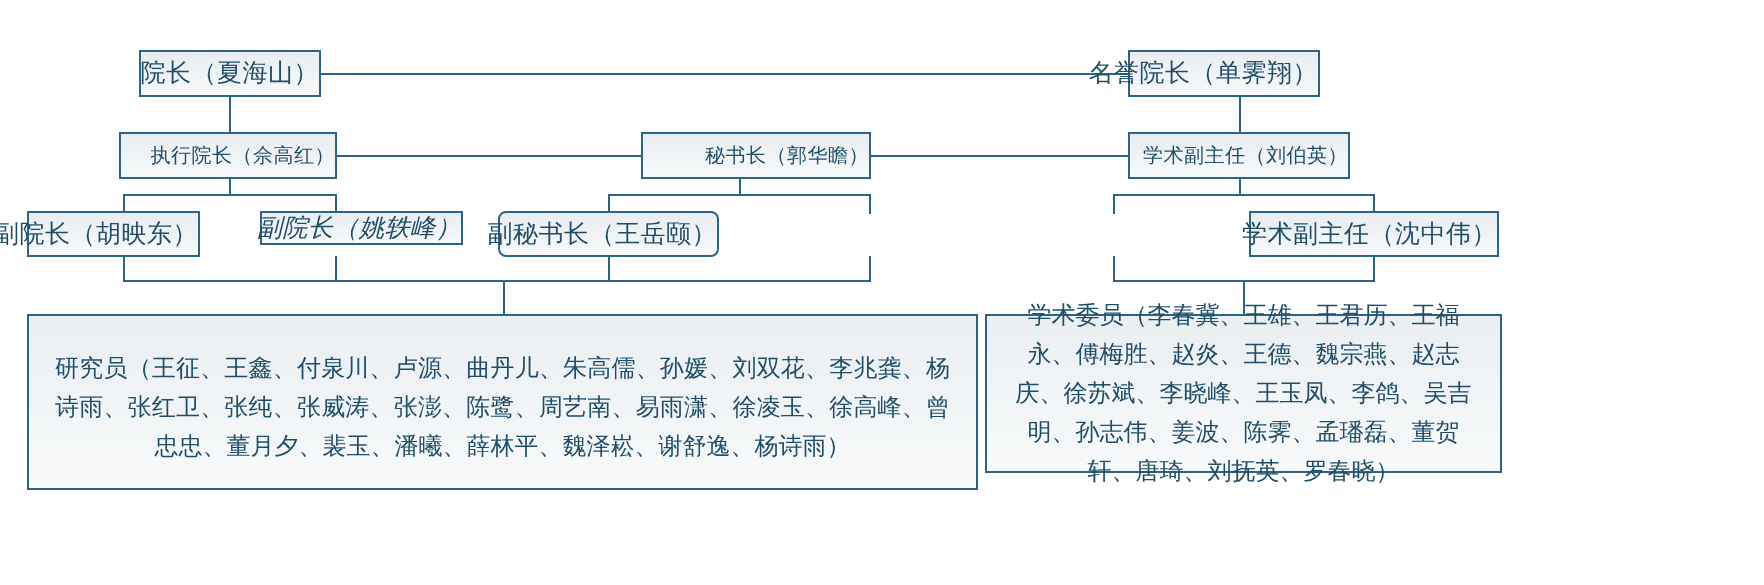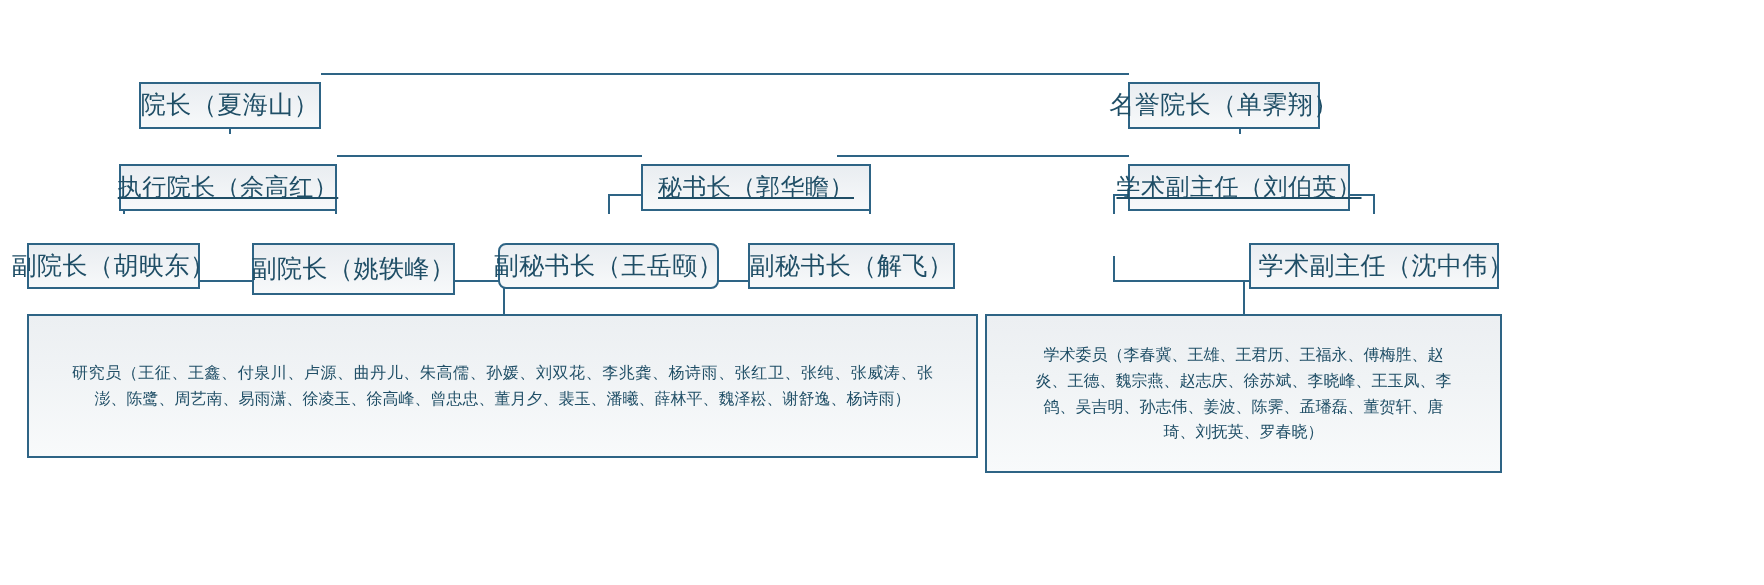--- a/index.html
+++ b/index.html
@@ -28,41 +28,40 @@
 
   
   .node {
     position: absolute;
     box-sizing: border-box;
     border: 2px solid #2e6485;
     background: linear-gradient(to bottom, #e9edf1 0%, #eef1f4 35%, #f7f9fa 100%);
     color: #1f4e66;
     display: flex;
     align-items: center;
-    justify-content: center;
+    justify-content: flex-end;
     text-align: center;
     letter-spacing: 0.5px;
     line-height: 1.45;
     white-space: nowrap;
-    margin-top: 32px;
   }
   .node.lvl1 { font-size: 25px; }
-  .node.lvl2 { font-size: 24px; text-decoration: underline; }
+  .node.lvl2 { font-size: 20px; }
   .node.lvl3 { font-size: 25px; }
 
   .panel {
     position: absolute;
     box-sizing: border-box;
     border: 2px solid #2e6485;
     background: linear-gradient(to bottom, #eceff2 0%, #f0f3f5 40%, #f8fafb 100%);
     color: #1f4e66;
-    font-size: 16px;
+    font-size: 24px;
     line-height: 1.62;
     text-align: center;
-    padding: 22px 43px;
+    padding: 22px 26px;
     display: flex;
     align-items: center;
     justify-content: center;
   }
   .panel .txt {
     display: block;
     width: 100%;
     text-align: center;
   }
   .panel.left .txt { text-align: justify; text-align-last: center; }
@@ -127,38 +126,35 @@
   </div>
 
   <div class="node lvl2" style="left:1128px; top:132px; width:222px; height:47px;">
     <span>学术副主任（刘伯英）</span>
   </div>
 
   <div class="node lvl3" style="left:27px; top:211px; width:173px; height:46px;">
     <span>副院长（胡映东）</span>
   </div>
 
-  <div class="node lvl3" style="left:252px; top:211px; width:203px; height:52px;">
+  <div class="node lvl3" style="left:260px; top:211px; width:203px; height:34px;font-style:italic;">
     <span>副院长（姚轶峰）</span>
   </div>
 
   <div class="node lvl3" style="left:498px; top:211px; width:221px; height:46px;border-radius:8px;">
     <span>副秘书长（王岳颐）</span>
   </div>
 
-  <div class="node lvl3" style="left:748px; top:211px; width:207px; height:46px;">
-    <span>副秘书长（解飞）</span>
-  </div>
 
 
   <div class="node lvl3" style="left:1249px; top:211px; width:250px; height:46px;padding-left:24px;">
     <span>学术副主任（沈中伟）</span>
   </div>
 
-  <div class="panel left" style="left:27px; top:314px; width:951px; height:144px;">
+  <div class="panel left" style="left:27px; top:314px; width:951px; height:176px;align-items:flex-end;">
     <span class="txt">研究员（王征、王鑫、付泉川、卢源、曲丹儿、朱高儒、孙媛、刘双花、李兆龚、杨诗雨、张红卫、张纯、张威涛、张澎、陈鹭、周艺南、易雨潇、徐凌玉、徐高峰、曾忠忠、董月夕、裴玉、潘曦、薛林平、魏泽崧、谢舒逸、杨诗雨）</span>
   </div>
 
   <div class="panel right" style="left:985px; top:314px; width:517px; height:159px;">
     <span class="txt">学术委员（李春冀、王雄、王君历、王福永、傅梅胜、赵炎、王德、魏宗燕、赵志庆、徐苏斌、李晓峰、王玉凤、李鸽、吴吉明、孙志伟、姜波、陈霁、孟璠磊、董贺轩、唐琦、刘抚英、罗春晓）</span>
   </div>
 
 </div>
 
 </body></html>

